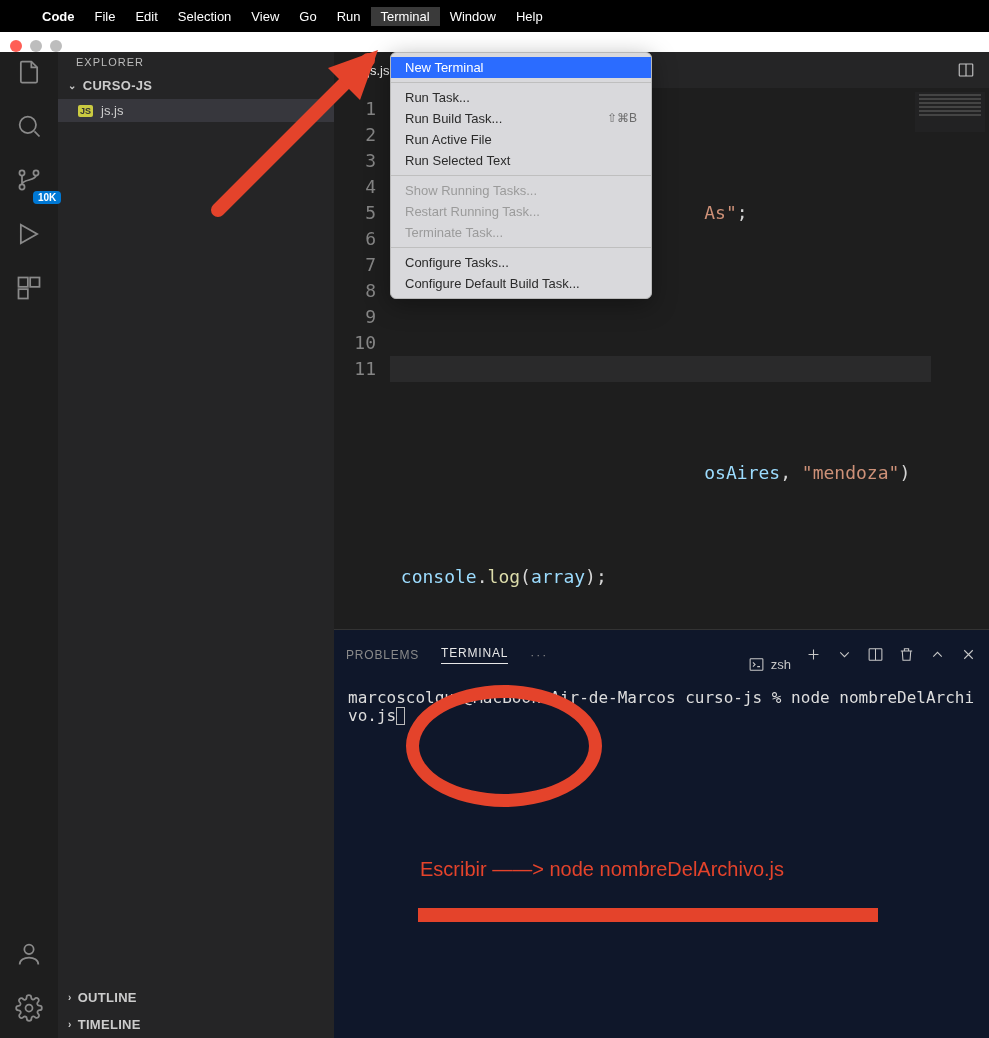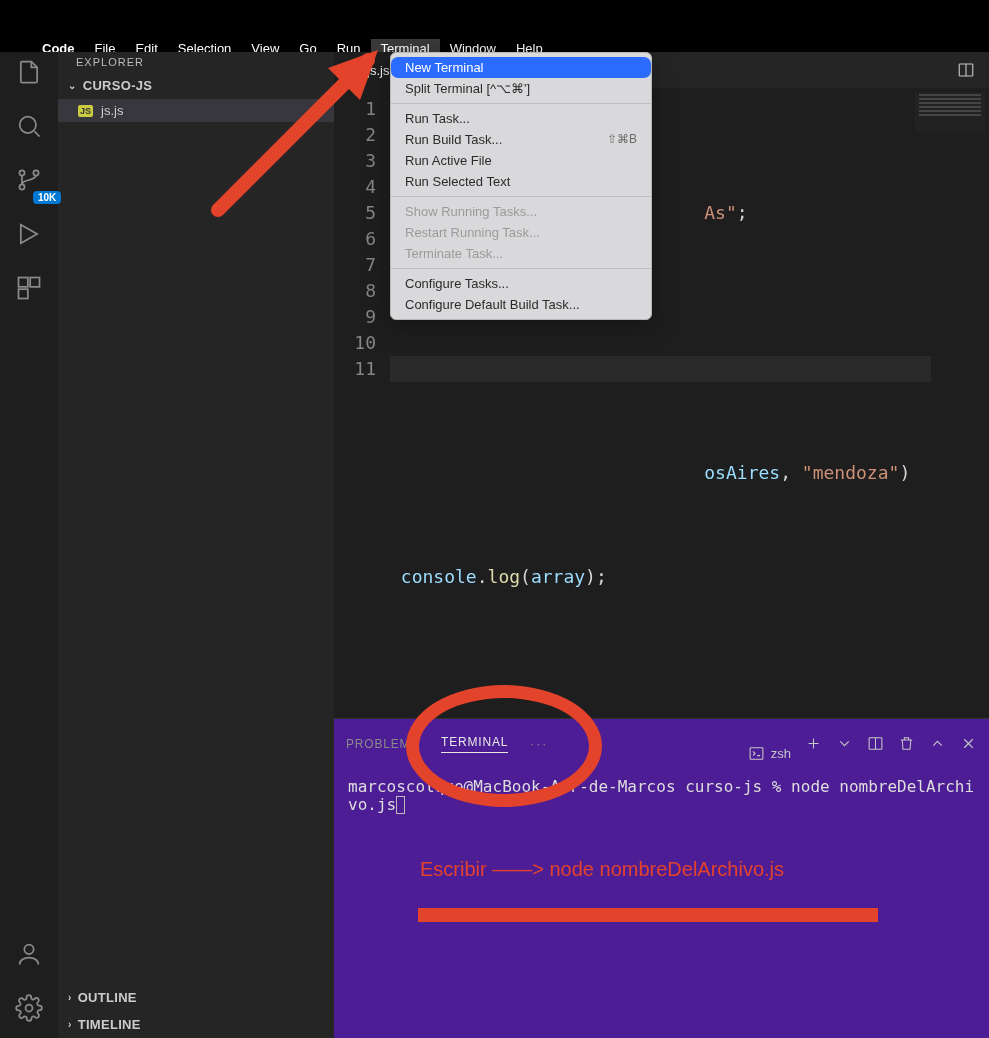--- a/index.html
+++ b/index.html
@@ -8,29 +8,28 @@
     background: #000;
     width: 989px;
     height: 1038px;
     overflow: hidden;
     position: relative;
     color: #ccc;
   }
 
   
   .mac-menubar {
-    height: 40px;
+    height: 32px;
     background: #000;
     color: #fff;
     display: flex;
     align-items: center;
     padding-left: 18px;
     font-size: 13px;
     gap: 0;
-    margin-top: 28px;
   }
   .mac-menubar .apple { font-size: 15px; margin-right: 14px; }
   .mac-menubar .item { padding: 2px 10px; }
   .mac-menubar .item.active { background: #3a3a3a; }
   .mac-menubar .appname { font-weight: 600; }
 
   
   .titlebar {
     height: 28px;
     background: #fff;
@@ -195,22 +194,22 @@
     opacity: 0.7;
   }
   .minimap .mm-line { height: 2px; margin: 2px 4px; background: #555; }
 
   
   .panel {
     position: absolute;
     left: 334px;
     right: 0;
     bottom: 0;
-    height: 320px;
-    background: #4c1d95;
+    height: 409px;
+    background: #0f172a;
     border-top: 1px solid #333;
     display: flex;
     flex-direction: column;
   }
   .panel-tabs {
     display: flex;
     align-items: center;
     padding: 6px 12px;
     gap: 22px;
     font-size: 12px;
@@ -250,21 +249,21 @@
     background: #d9d9dc;
     border: 1px solid #b8b8b8;
     border-radius: 6px;
     box-shadow: 0 6px 24px rgba(0,0,0,0.35);
     padding: 4px 0;
     font-size: 13px;
     color: #2b2b2b;
     z-index: 100;
   }
   .dropdown .mi { display: flex; justify-content: space-between; padding: 3px 14px; }
-  .dropdown .mi.selected { background: #2b6cff; color: #fff; border-radius: 7px; }
+  .dropdown .mi.selected { background: #2b6cff; color: #fff; }
   .dropdown .mi.disabled { color: #9b9b9b; }
   .dropdown hr { border: none; border-top: 1px solid #bfbfbf; margin: 4px 0; }
   .dropdown .shortcut { font-size: 12px; color: #6b6b6b; }
   .dropdown .mi.selected .shortcut { color: #e9e9ff; }
 
   
   .arrow {
     position: absolute;
     top: 40px; left: 208px;
     width: 200px; height: 180px;
@@ -487,23 +486,20 @@
   <div class="term-body">
     <span>marcoscolque@MacBook-Air-de-Marcos curso-js % node nombreDelArchivo.js</span><span class="term-cursor"></span>
   </div>
 </div>
 
 <div class="dropdown">
   <div class="mi selected">
       <span>New Terminal</span>
       <span class="shortcut"></span>
     </div>
-  <div class="mi">
-      <span>Split Terminal [^⌥⌘']</span>
-    </div>
   <hr>
   <div class="mi">
       <span>Run Task...</span>
     </div>
   <div class="mi">
       <span>Run Build Task...</span>
       <span class="shortcut">⇧⌘B</span>
     </div>
   <div class="mi">
       <span>Run Active File</span>

